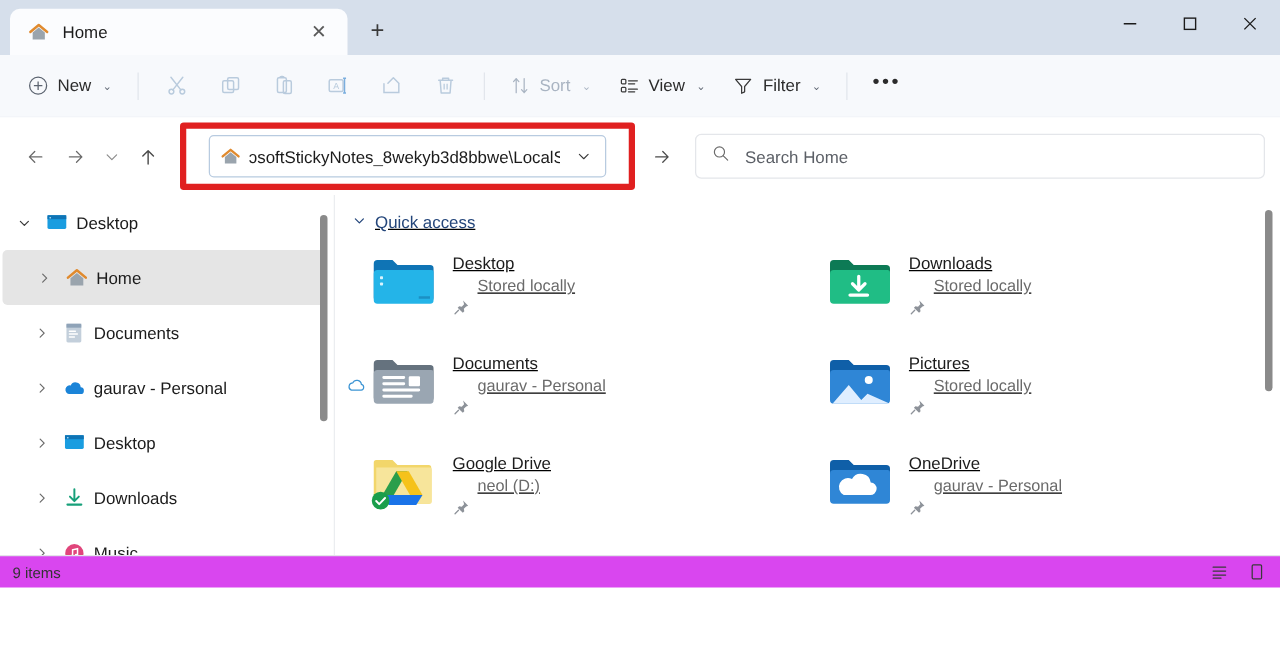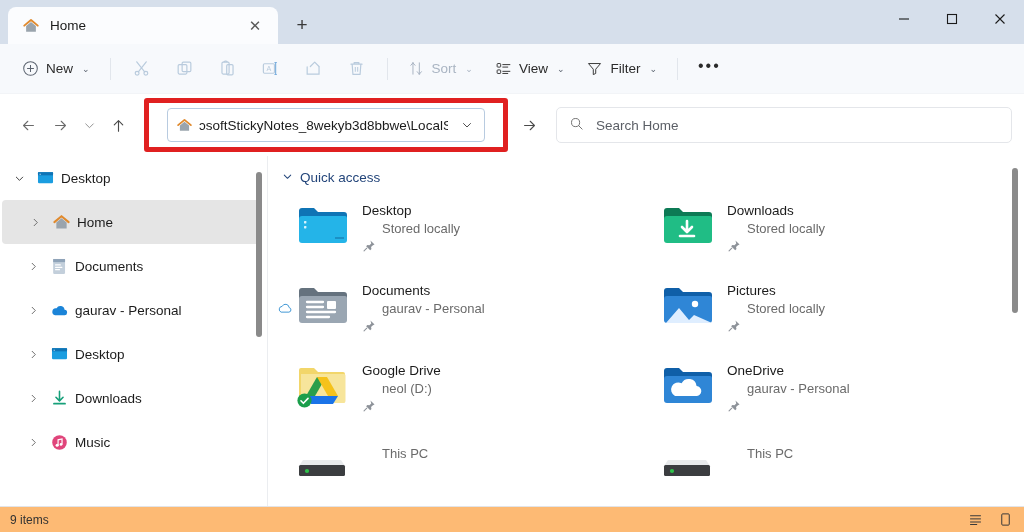--- a/index.html
+++ b/index.html
@@ -4,21 +4,21 @@
 <style>
   * { box-sizing: border-box; margin: 0; padding: 0; }
   html, body {
     width: 1024px; height: 532px;
     font-family: "Liberation Sans", sans-serif;
     overflow: hidden;
     background: #ffffff;
   }
   .window {
     position: relative;
-    width: 1024px; height: 532px;
+    width: 1024px; height: 470px;
     background: #ffffff;
     display: flex; flex-direction: column;
   }
 
   
   .titlebar {
     height: 44px;
     background: #d6dfeb;
     display: flex; align-items: flex-end;
     position: relative;
@@ -170,21 +170,21 @@
     position: absolute; right: 2px; top: 8px;
     width: 12px; bottom: 0;
   }
   .side-thumb {
     position: absolute; left: 3px; top: 8px;
     width: 6px; height: 165px;
     background: #8a8a8a; border-radius: 3px;
   }
 
   
-  .content { flex: 1; position: relative; overflow: hidden; background: #ffffff; }
+  .content { flex: 1; position: relative; overflow: hidden; background: #ffffff; text-decoration: underline; }
   .group-head {
     display: flex; align-items: center; gap: 7px;
     padding: 14px 0 6px 14px;
     color: #23457a; font-size: 13.5px;
   }
   .group-chev { font-size: 10px; color: #23457a; }
   .grid {
     display: grid;
     grid-template-columns: 1fr 1fr;
     padding-left: 26px;
@@ -224,21 +224,21 @@
   .main-thumb {
     position: absolute; left: 3px; top: 6px;
     width: 6px; height: 145px;
     background: #8a8a8a; border-radius: 3px;
   }
 
   
   .statusbar {
     height: 26px; flex: 0 0 26px;
     border-top: 1px solid #e2e4e8;
-    background: #fdba74;
+    background: #d946ef;
     display: flex; align-items: center;
     padding: 0 10px;
     font-size: 12px; color: #333;
   }
   .status-right { margin-left: auto; display: flex; gap: 12px; align-items: center; }
   .view-tgl { width: 18px; height: 18px; display:flex; align-items:center; justify-content:center; }
 </style>
 </head>
 <body>
 

